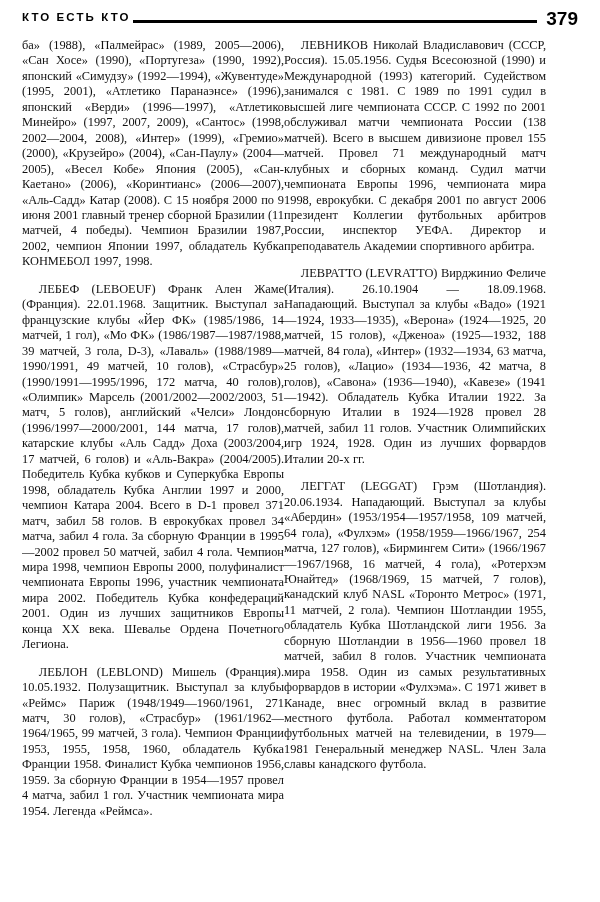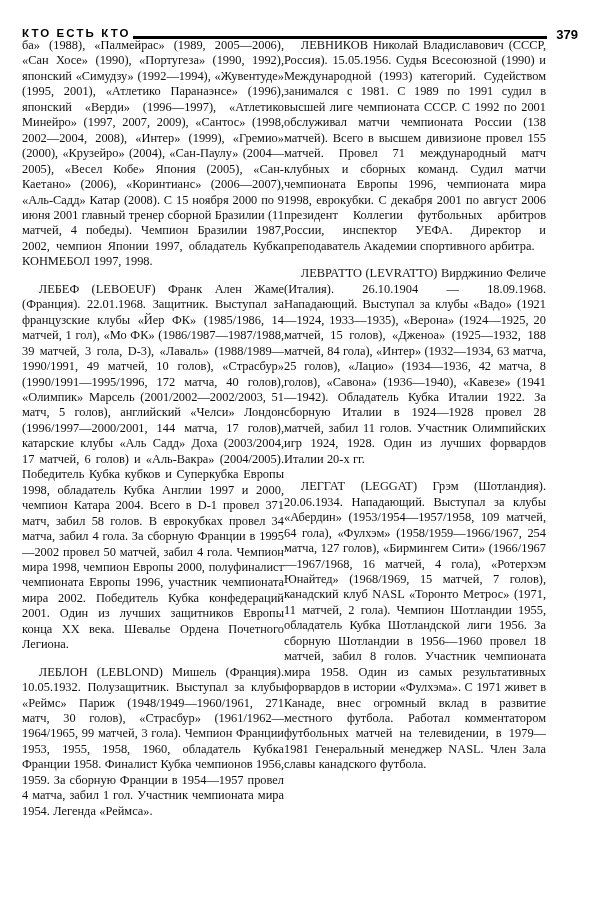--- a/index.html
+++ b/index.html
@@ -26,21 +26,20 @@
 
   
   .running-head {
     position: absolute;
     top: 9px;
     left: 22px;
     right: 22px;
     height: 26px;
     display: flex;
     align-items: flex-start;
-    margin-top: 16px;
   }
   .running-head-title {
     font-family: "Liberation Sans", "DejaVu Sans", sans-serif;
     font-weight: bold;
     font-size: 11.5px;
     letter-spacing: 2.1px;
     line-height: 13px;
     white-space: nowrap;
     color: #000;
     padding-top: 2px;
@@ -49,21 +48,21 @@
     flex: 1 1 auto;
     height: 3px;
     background: #000;
     margin: 0 9px 0 2px;
     align-self: flex-start;
     margin-top: 11px;
   }
   .page-number {
     font-family: "Liberation Sans", "DejaVu Sans", sans-serif;
     font-weight: bold;
-    font-size: 13px;
+    font-size: 19px;
     line-height: 19px;
     color: #000;
     white-space: nowrap;
   }
 
   
   .columns {
     position: absolute;
     top: 38px;
     left: 22px;

